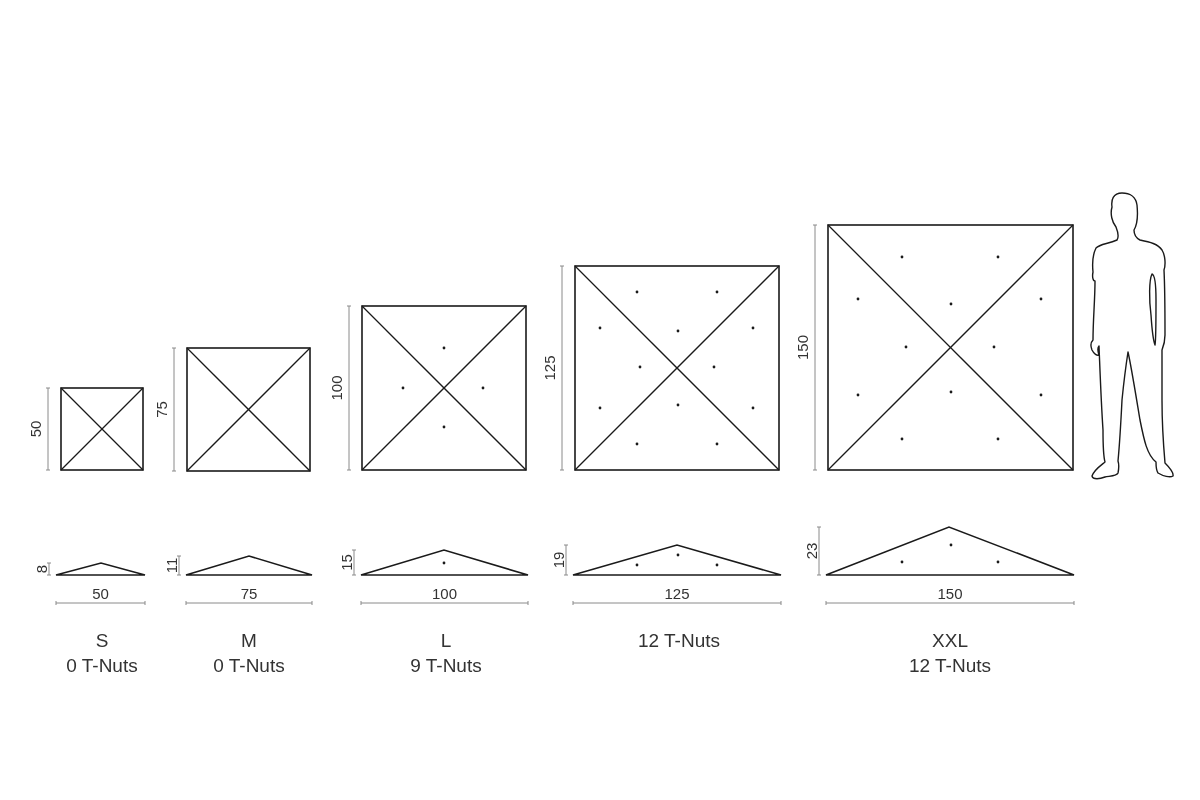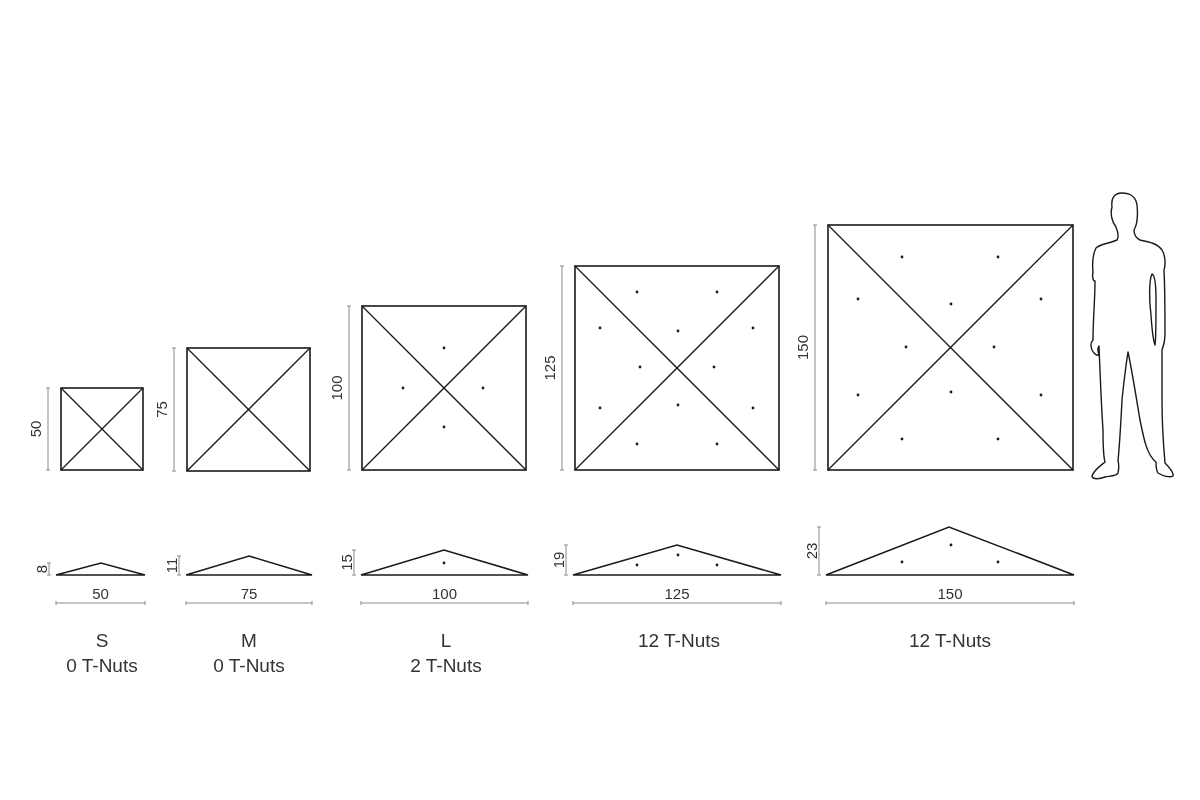--- a/index.html
+++ b/index.html
@@ -199,21 +199,22 @@
   <div class="label" style="left:2px; top:628px;">
     <div>S</div>
     <div>0 T-Nuts</div>
   </div>
   <div class="label" style="left:149px; top:628px;">
     <div>M</div>
     <div>0 T-Nuts</div>
   </div>
   <div class="label" style="left:346px; top:628px;">
     <div>L</div>
-    <div>2 T-Nuts</div>
+    <div>9 T-Nuts</div>
   </div>
   <div class="label" style="left:579px; top:628px;">
     <div>12 T-Nuts</div>
   </div>
   <div class="label" style="left:850px; top:628px;">
+    <div>XXL</div>
     <div>12 T-Nuts</div>
   </div>
 </div>
 
 </body></html>

